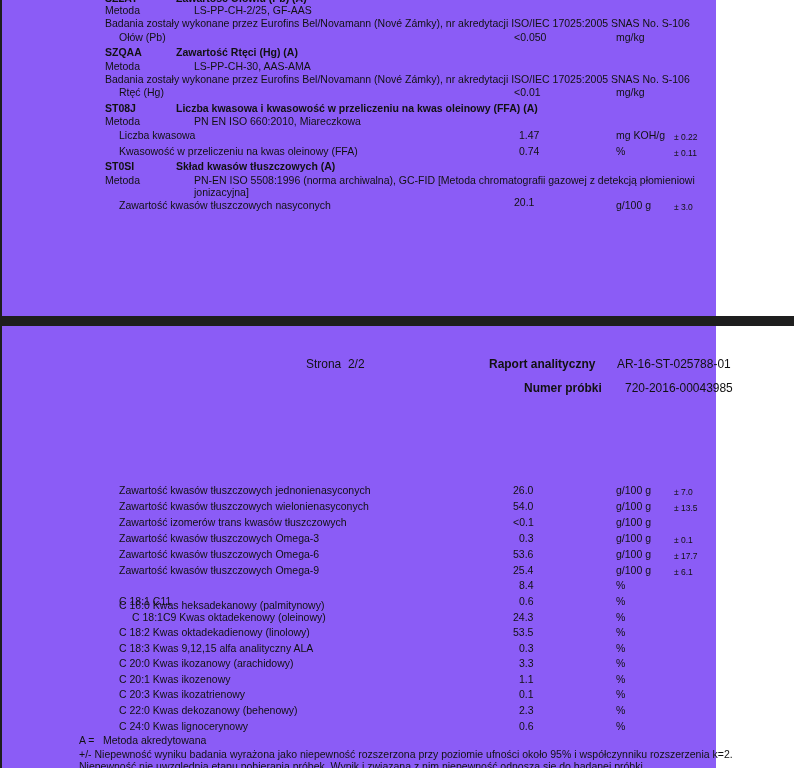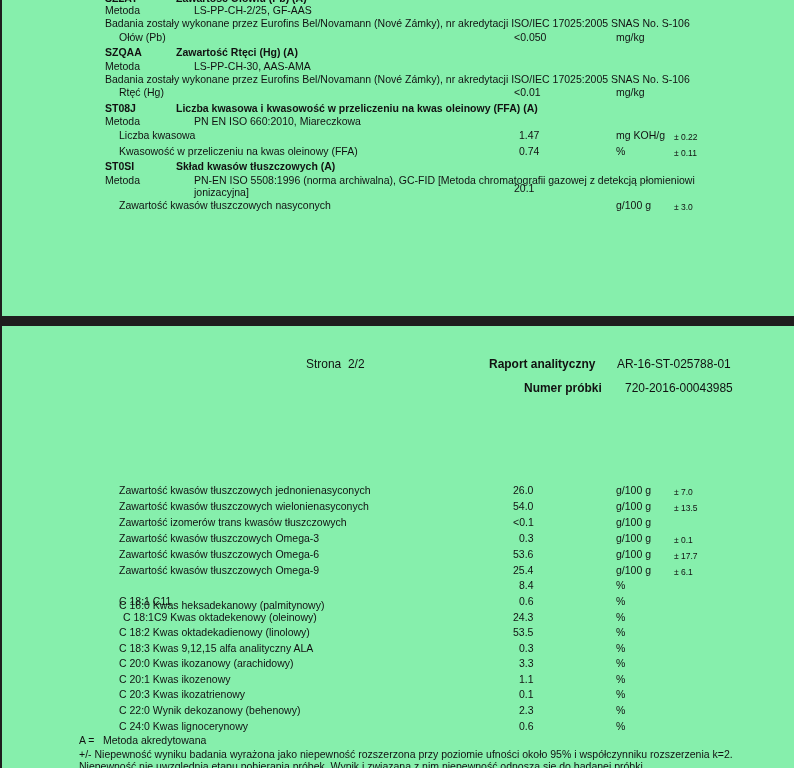--- a/index.html
+++ b/index.html
@@ -4,21 +4,21 @@
 <style>
   * { box-sizing: border-box; margin: 0; padding: 0; }
   html, body {
     width: 794px; height: 768px; overflow: hidden;
     background: #ffffff;
     font-family: "Liberation Sans", sans-serif;
     color: #111;
   }
   .viewport { position: relative; width: 794px; height: 768px; overflow: hidden; background: #fff; }
 
-  .page { position: absolute; left: 0; width: 794px; background: #86efac; }
+  .page { position: absolute; left: 0; width: 716px; background: #8b5cf6; }
   .page-top { top: 0; height: 316px; border-left: 2px solid #1e1e1e; }
   .page-bottom { top: 326px; height: 442px; border-left: 2px solid #1e1e1e; }
   .page-separator { position: absolute; left: 0; top: 316px; width: 794px; height: 10px; background: #1e1e1e; }
 
   .abs { position: absolute; white-space: nowrap; }
   .t { font-size: 10.5px; line-height: 13px; }
   .b { font-weight: bold; }
   .small { font-size: 8.5px; }
 
   .hdr-label { font-family: "Liberation Sans", sans-serif; font-size: 13px; font-weight: bold; transform: scaleX(0.92); transform-origin: left; }
@@ -65,21 +65,21 @@
     <div class="abs t" style="left:614px; top:145px;">%</div>
     <div class="abs t small" style="left:672px; top:147px;">± 0.11</div>
 
     <div class="abs t b" style="left:103px; top:160px;">ST0SI</div>
     <div class="abs t b" style="left:174px; top:160px;">Skład kwasów tłuszczowych (A)</div>
     <div class="abs t" style="left:103px; top:174px;">Metoda</div>
     <div class="abs t" style="left:192px; top:174px;">PN-EN ISO 5508:1996 (norma archiwalna), GC-FID [Metoda chromatografii gazowej z detekcją płomieniowi</div>
     <div class="abs t" style="left:192px; top:186px;">jonizacyjna]</div>
 
     <div class="abs t" style="left:117px; top:199px;">Zawartość kwasów tłuszczowych nasyconych</div>
-    <div class="abs t" style="left:512px; top:182px;">20.1</div>
+    <div class="abs t" style="left:512px; top:196px;">20.1</div>
     <div class="abs t" style="left:614px; top:199px;">g/100 g</div>
     <div class="abs t small" style="left:672px; top:201px;">± 3.0</div>
   </div>
 
   <div class="page-separator"></div>
 
   <div class="page page-bottom">
 
     <div class="abs strona" style="left:304px; top:30px;">
       <span>Strona</span>&nbsp;&nbsp;<span>2/2</span>
@@ -132,21 +132,21 @@
           <div class="abs t " style="left: 614px; top: 253px;">%</div>
           <div class="abs t small" style="left: 672px; top: 255px;"></div>
         </div>
         <div>
           <div class="abs t " style="left: 117px; top: 269px;">C 18:1 C11</div>
           <div class="abs t " style="left: 517px; top: 269px;">0.6</div>
           <div class="abs t " style="left: 614px; top: 269px;">%</div>
           <div class="abs t small" style="left: 672px; top: 271px;"></div>
         </div>
         <div>
-          <div class="abs t " style="left: 121px; top: 285px;">C 18:1C9 Kwas oktadekenowy (oleinowy)</div>
+          <div class="abs t " style="left: 130px; top: 285px;">C 18:1C9 Kwas oktadekenowy (oleinowy)</div>
           <div class="abs t " style="left: 511px; top: 285px;">24.3</div>
           <div class="abs t " style="left: 614px; top: 285px;">%</div>
           <div class="abs t small" style="left: 672px; top: 287px;"></div>
         </div>
         <div>
           <div class="abs t " style="left: 117px; top: 300px; text-align: center;">C 18:2 Kwas oktadekadienowy (linolowy)</div>
           <div class="abs t " style="left: 511px; top: 300px;">53.5</div>
           <div class="abs t " style="left: 614px; top: 300px;">%</div>
           <div class="abs t small" style="left: 672px; top: 302px;"></div>
         </div>
@@ -168,21 +168,21 @@
           <div class="abs t " style="left: 614px; top: 347px;">%</div>
           <div class="abs t small" style="left: 672px; top: 349px;"></div>
         </div>
         <div>
           <div class="abs t " style="left: 117px; top: 362px;">C 20:3 Kwas ikozatrienowy</div>
           <div class="abs t " style="left: 517px; top: 362px;">0.1</div>
           <div class="abs t " style="left: 614px; top: 362px;">%</div>
           <div class="abs t small" style="left: 672px; top: 364px;"></div>
         </div>
         <div>
-          <div class="abs t " style="left: 117px; top: 378px;">C 22:0 Wynik dekozanowy (behenowy)</div>
+          <div class="abs t " style="left: 117px; top: 378px;">C 22:0 Kwas dekozanowy (behenowy)</div>
           <div class="abs t " style="left: 517px; top: 378px;">2.3</div>
           <div class="abs t " style="left: 614px; top: 378px;">%</div>
           <div class="abs t small" style="left: 672px; top: 380px;"></div>
         </div>
         <div>
           <div class="abs t " style="left: 117px; top: 394px;">C 24:0 Kwas lignocerynowy</div>
           <div class="abs t " style="left: 517px; top: 394px;">0.6</div>
           <div class="abs t " style="left: 614px; top: 394px;">%</div>
           <div class="abs t small" style="left: 672px; top: 396px;"></div>
         </div>

